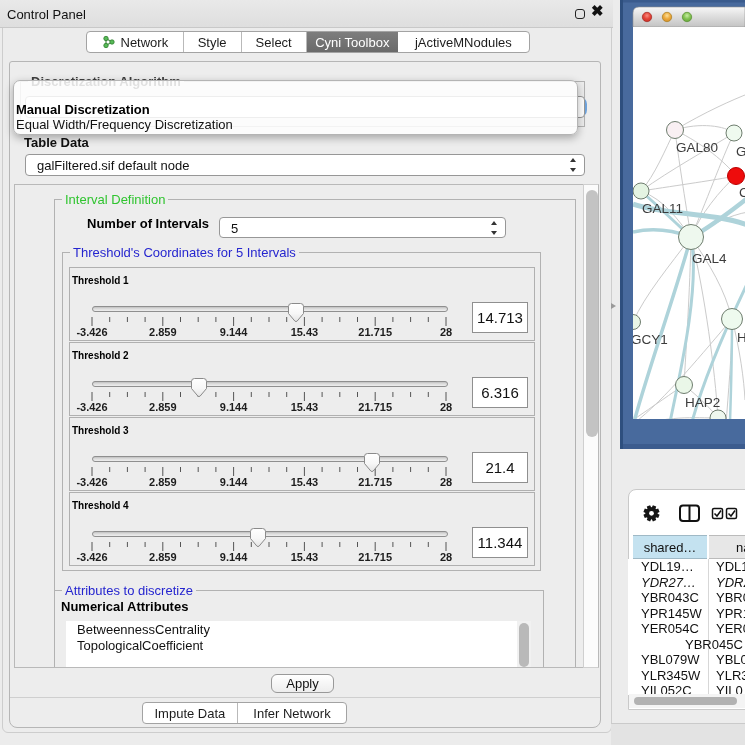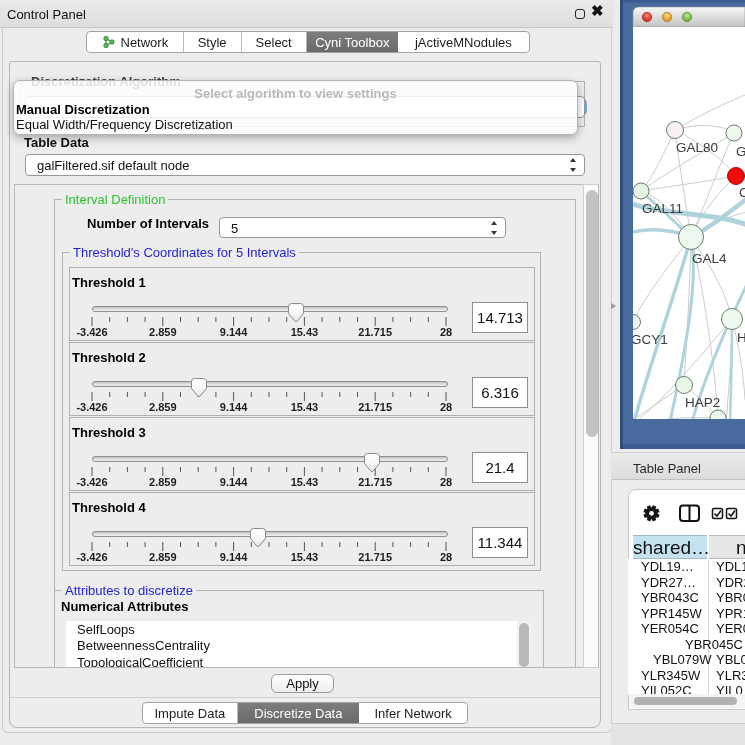--- a/index.html
+++ b/index.html
@@ -21,38 +21,38 @@
 #cyni { left:9px; top:61px; width:592px; height:667px; background:#ededed; border:1px solid #b6b6b6; border-radius:3px 3px 8px 8px; }
 .combo { position:absolute; background:#fff; border:1px solid #979797; border-radius:4px; font-size:13px; color:#111; }
 .combo .cv { position:absolute; left:11px; top:3px; }
 .combo .arr { position:absolute; right:7px; top:50%; width:7px; height:14px; margin-top:-7px; }
 .combo .arr:before { content:""; position:absolute; left:0; top:0; border:3.5px solid transparent; border-bottom:4px solid #333; border-top:none; }
 .combo .arr:after { content:""; position:absolute; left:0; bottom:0; border:3.5px solid transparent; border-top:4px solid #333; border-bottom:none; }
 .grp { position:absolute; border:1px solid #b2b2b2; }
 .grp > .gt { position:absolute; top:-8px; left:7px; background:#ededed; padding:0 3px; font-size:13px; line-height:15px; }
 
 .thp { position:absolute; left:54px; width:466px; height:74px; border:1px solid #b0b0b0; background:#ededed; }
-.thp .tl { position:absolute; left:2px; top:7px; font-size:13px; font-weight:bold; color:#000; }
+.thp .tl { position:absolute; left:2px; top:7px; font-size:10px; font-weight:bold; color:#000; }
 .thp .vbox { position:absolute; left:402px; top:34px; width:56px; height:31px; background:#fff; border:1px solid #8f8f8f; font-size:15px; color:#111; text-align:center; line-height:29px; }
 
 #numlist { left:51px; top:436px; width:465px; height:60px; background:#fff; font-size:13px; color:#111; }
 #numlist div { height:16.4px; line-height:16.4px; padding-left:11px; }
 #numlist { padding-top:1px; }
 
 #overlay { left:13px; top:80px; width:565px; height:55px; background:rgba(255,255,255,0.84); border:1px solid #b4b4b4; border-radius:7px; box-shadow:0 3px 9px rgba(0,0,0,0.30); }
 #overlay .r1 { position:absolute; left:0; right:0; top:5px; text-align:center; font-size:13px; font-weight:bold; color:#b9b9b9; }
 #overlay .r2 { position:absolute; left:2px; top:21px; font-size:13px; font-weight:bold; color:#000; }
 #overlay .r3 { position:absolute; left:2px; top:36px; font-size:13px; color:#111; }
 
 #applybtn { left:271px; top:674px; width:63px; height:19px; background:linear-gradient(#ffffff,#ededed); border:1px solid #999; border-radius:6px; font-size:13px; text-align:center; line-height:17px; color:#111; }
 
 #tablebar { left:611px; top:452px; width:134px; height:28px; background:linear-gradient(#eaeaea,#dcdcdc); border-top:1px solid #cfcfcf; border-bottom:1px solid #c2c2c2; }
 #tablebar span { position:absolute; left:22px; top:8px; font-size:13px; color:#2a2a2a; }
 #tcard { left:628px; top:489px; width:125px; height:221px; background:#fff; border:1px solid #c9c9c9; border-radius:8px 0 0 0; }
-.hcell { position:absolute; height:24px; font-size:19px; color:#111; }
+.hcell { position:absolute; height:24px; font-size:13px; color:#111; }
 .grow { position:absolute; left:633px; width:112px; height:15.55px; font-size:13px; color:#111; }
 </style>
 </head>
 <body>
 <div id="root">
   <svg width="0" height="0" style="position:absolute;">
     <defs>
       <linearGradient id="grooveg" x1="0" y1="0" x2="0" y2="1">
         <stop offset="0" stop-color="#b8b8b8"></stop>
           <stop offset="0.45" stop-color="#dcdcdc"></stop>
@@ -259,40 +259,38 @@
           <path d="M 183.5,35.5 H 192.5 Q 195.5,35.5 195.5,38.5 V 45.5 L 189.2,53 Q 188,54.2 186.8,53 L 180.5,45.5 V 38.5 Q 180.5,35.5 183.5,35.5 Z" fill="url(#thumbg)" stroke="#8a8a8a"></path>
         </svg>
         <div class="vbox">11.344</div>
       </div>
 
       <div class="grp" style="left:39px;top:405px;width:490px;height:120px;">
         <span class="gt" style="color:#2525cf;">Attributes to discretize</span>
       </div>
       <div class="abs" style="left:46px;top:414px;font-size:13px;font-weight:bold;color:#000;">Numerical Attributes</div>
       <div class="abs" id="numlist">
-        <div>SelfLoops</div>
         <div>BetweennessCentrality</div>
         <div>TopologicalCoefficient</div>
       </div>
       <div class="abs" style="left:502px;top:436px;width:14px;height:60px;background:#f1f1f1;">
         <div style="position:absolute;left:2px;top:2px;width:10px;height:44px;background:#b9b9b9;border-radius:5px;"></div>
       </div>
     </div>
   </div>
 
   <div class="abs" style="left:583px;top:184px;width:16px;height:484px;background:#fbfbfb;border:1px solid #cfcfcf;border-right:1px solid #b9b9b9;">
     <div style="position:absolute;left:2px;top:5px;width:12px;height:247px;background:#c3c3c3;border-radius:6px;"></div>
   </div>
 
   <div class="abs" id="applybtn">Apply</div>
   <div class="abs" style="left:10px;top:697px;width:590px;height:0;border-top:1px solid #cfcfcf;"></div>
   <div class="abs" style="left:142px;top:702px;">
     <div class="tabbar">
       <div class="seg" style="padding:0 11.5px;">Impute Data</div>
-      <div class="seg sel" style="padding:0 16.5px;">Discretize Data</div>
       <div class="seg" style="padding:0 15.5px;border-radius:8px;">Infer Network</div>
     </div>
   </div>
 
   <div class="abs" style="left:611px;top:303px;width:0;height:0;border:3.5px solid transparent;border-left:5px solid #9a9a9a;"></div>
 
   <svg class="abs" style="left:620px;top:0;" width="125" height="449" viewBox="0 0 125 449">
     <defs>
       <linearGradient id="tbgrad" x1="0" y1="0" x2="0" y2="1">
         <stop offset="0" stop-color="#f7f7f7"></stop>
@@ -383,23 +381,20 @@
         <text x="119" y="197">C</text>
         <text x="22" y="213">GAL11</text>
         <text x="72" y="263">GAL4</text>
         <text x="11" y="344">GCY1</text>
         <text x="117" y="342">HA</text>
         <text x="65" y="407">HAP2</text>
       </g>
     </g>
   </svg>
 
-  <div class="abs" id="tablebar">
-      <span>Table Panel</span>
-    </div>
   <div class="abs" id="tcard"></div>
 
   <svg class="abs" style="left:640px;top:503px;" width="105" height="22" viewBox="0 0 105 22">
     <g>
         <path d="M11.5,10.3 L15.15,6.60 L18.21,5.58 L19.58,8.89 L16.70,10.34 Z M11.5,10.3 L16.70,10.26 L19.58,11.71 L18.21,15.02 L15.15,14.00 Z M11.5,10.3 L15.20,13.95 L16.22,17.01 L12.91,18.38 L11.46,15.50 Z M11.5,10.3 L11.54,15.50 L10.09,18.38 L6.78,17.01 L7.80,13.95 Z M11.5,10.3 L7.85,14.00 L4.79,15.02 L3.42,11.71 L6.30,10.26 Z M11.5,10.3 L6.30,10.34 L3.42,8.89 L4.79,5.58 L7.85,6.60 Z M11.5,10.3 L7.80,6.65 L6.78,3.59 L10.09,2.22 L11.54,5.10 Z M11.5,10.3 L11.46,5.10 L12.91,2.22 L16.22,3.59 L15.20,6.65 Z " fill="#151515"></path>
         <circle cx="11.5" cy="10.3" r="6" fill="#151515"></circle>
         <circle cx="11.5" cy="10.3" r="2.4" fill="#ffffff"></circle>
       </g>
     <g>
       <rect x="40" y="2.5" width="19" height="15.5" rx="3" fill="none" stroke="#111" stroke-width="2"></rect>
@@ -417,58 +412,57 @@
   <div class="hcell" style="left:709px;top:535px;width:36px;background:#e7e7e7;border-top:1px solid #bbb;border-bottom:1px solid #bbb;line-height:23px;"><span style="padding-left:27px;">na</span></div>
 
   <div class="abs" style="left:628px;top:559px;width:117px;height:136px;overflow:hidden;background:#fff;">
     <div class="abs" style="left:80px;top:0;width:1px;height:140px;background:#d7d7d7;"></div>
   </div>
   <div id="rows">
   <div class="grow" style="top:559.0px;">
         <span style="position:absolute;left:8px;">YDL19…</span>
         <span style="position:absolute;left:83px;">YDL1</span>
       </div>
-  <div class="grow" style="top:574.5px;">
+  <div class="grow" style="top:574.5px;font-style:italic;">
         <span style="position:absolute;left:8px;">YDR27…</span>
         <span style="position:absolute;left:83px;">YDR2</span>
       </div>
   <div class="grow" style="top:590.1px;text-align:center;">
         <span style="position:absolute;left:8px;">YBR043C</span>
         <span style="position:absolute;left:83px;">YBR0</span>
       </div>
   <div class="grow" style="top:605.6px;">
         <span style="position:absolute;left:8px;">YPR145W</span>
         <span style="position:absolute;left:83px;">YPR1</span>
       </div>
   <div class="grow" style="top:621.2px;">
         <span style="position:absolute;left:8px;">YER054C</span>
         <span style="position:absolute;left:83px;">YER0</span>
       </div>
   <div class="grow" style="top:636.8px;margin-left:44px;">
         <span style="position:absolute;left:8px;">YBR045C</span>
         <span style="position:absolute;left:83px;">YBR0</span>
       </div>
   <div class="grow" style="top:652.3px;">
-        <span style="position:absolute;left:20px;">YBL079W</span>
+        <span style="position:absolute;left:8px;">YBL079W</span>
         <span style="position:absolute;left:83px;">YBL0</span>
       </div>
   <div class="grow" style="top:667.9px;">
         <span style="position:absolute;left:8px;">YLR345W</span>
         <span style="position:absolute;left:83px;">YLR3</span>
       </div>
   <div class="grow" style="top:683.4px;">
         <span style="position:absolute;left:8px;">YIL052C</span>
         <span style="position:absolute;left:83px;">YIL0</span>
       </div>
   </div>
 
   <div class="abs" style="left:629px;top:694px;width:116px;height:14px;background:#f4f4f4;">
     <div style="position:absolute;left:5px;top:2.5px;width:103px;height:8px;background:#b2b2b2;border-radius:4px;"></div>
   </div>
   <div class="abs" style="left:611px;top:723px;width:134px;height:0;border-top:1px solid #cacaca;"></div>
   <div class="abs" style="left:611px;top:724px;width:134px;height:21px;background:#e3e3e3;"></div>
 
   <div class="abs" id="overlay">
-    <div class="r1">Select algorithm to view settings</div>
     <div class="r2">Manual Discretization</div>
     <div class="r3">Equal Width/Frequency Discretization</div>
   </div>
 </div>
 
 </body></html>

